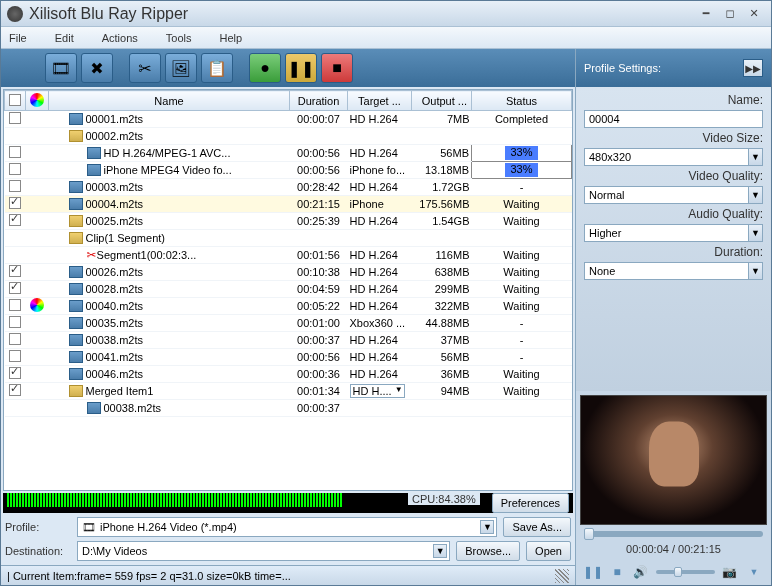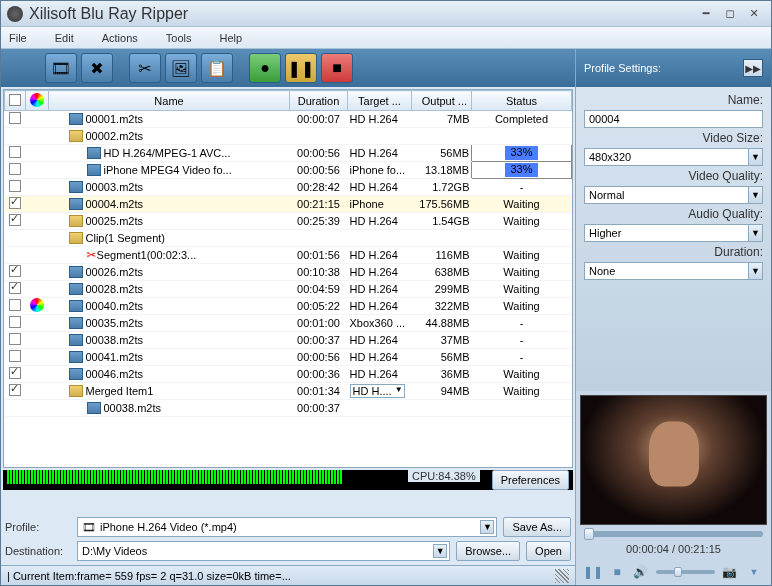--- a/index.html
+++ b/index.html
@@ -36,21 +36,21 @@
 .name-cell { display: flex; align-items: center; }
 .indent { display: inline-block; }
 .progress-cell { position: relative; width: 100%; height: 14px; }
 .progress-bar { height: 14px; background: #4a7dff; display: inline-block; }
 .progress-text { position: absolute; left: 0; right: 0; text-align: center; top: 0; }
 .dur-col { width: 58px; text-align: center; }
 .tgt-col { width: 64px; }
 .out-col { width: 60px; text-align: right; }
 .sta-col { width: 100px; text-align: center; }
 .cpu-bar { height: 20px; background: #000; display: flex; align-items: flex-start; margin: 0 2px; padding: 0 4px; }
-.btm-ctrl { padding: 4px; display: flex; flex-direction: column; gap: 4px; margin-top: 23px; }
+.btm-ctrl { padding: 4px; display: flex; flex-direction: column; gap: 4px; }
 .ctrl-row { display: flex; align-items: center; gap: 6px; }
 .ctrl-row label { width: 66px; color: #333; }
 .combo { flex: 1; height: 20px; border: 1px solid #8aa8c0; background: #fff; display: flex; align-items: center; padding: 0 4px; position: relative; }
 .combo .arrow { position: absolute; right: 2px; top: 2px; width: 14px; height: 14px; background: linear-gradient(#e8f0f8, #c8d8e8); border: 1px solid #8aa8c0; display: flex; align-items: center; justify-content: center; font-size: 9px; }
 .btn { height: 20px; padding: 0 8px; background: linear-gradient(#f4f8fc, #d0dce8); border: 1px solid #8aa8c0; border-radius: 2px; cursor: pointer; display: flex; align-items: center; font-size: 11px; }
 .statusbar { height: 20px; background: linear-gradient(#e0ecf8, #c8d8e8); border-top: 1px solid #8aa8c0; display: flex; align-items: center; padding: 0 6px; font-size: 11px; }
 .statusbar b { font-weight: bold; }
 .sb-grip { width: 14px; height: 14px; margin-left: auto; background: repeating-linear-gradient(45deg, #888, #888 1px, transparent 1px, transparent 3px); }
 .profile-head { height: 38px; background: linear-gradient(#5a8db8, #3a6d98); display: flex; align-items: center; padding: 0 8px; color: #fff; font-size: 11px; }
 .profile-head .expand { margin-left: auto; width: 20px; height: 18px; background: linear-gradient(#e8f0f8, #c8d8e8); border: 1px solid #2a5d88; display: flex; align-items: center; justify-content: center; color: #333; font-size: 10px; }

